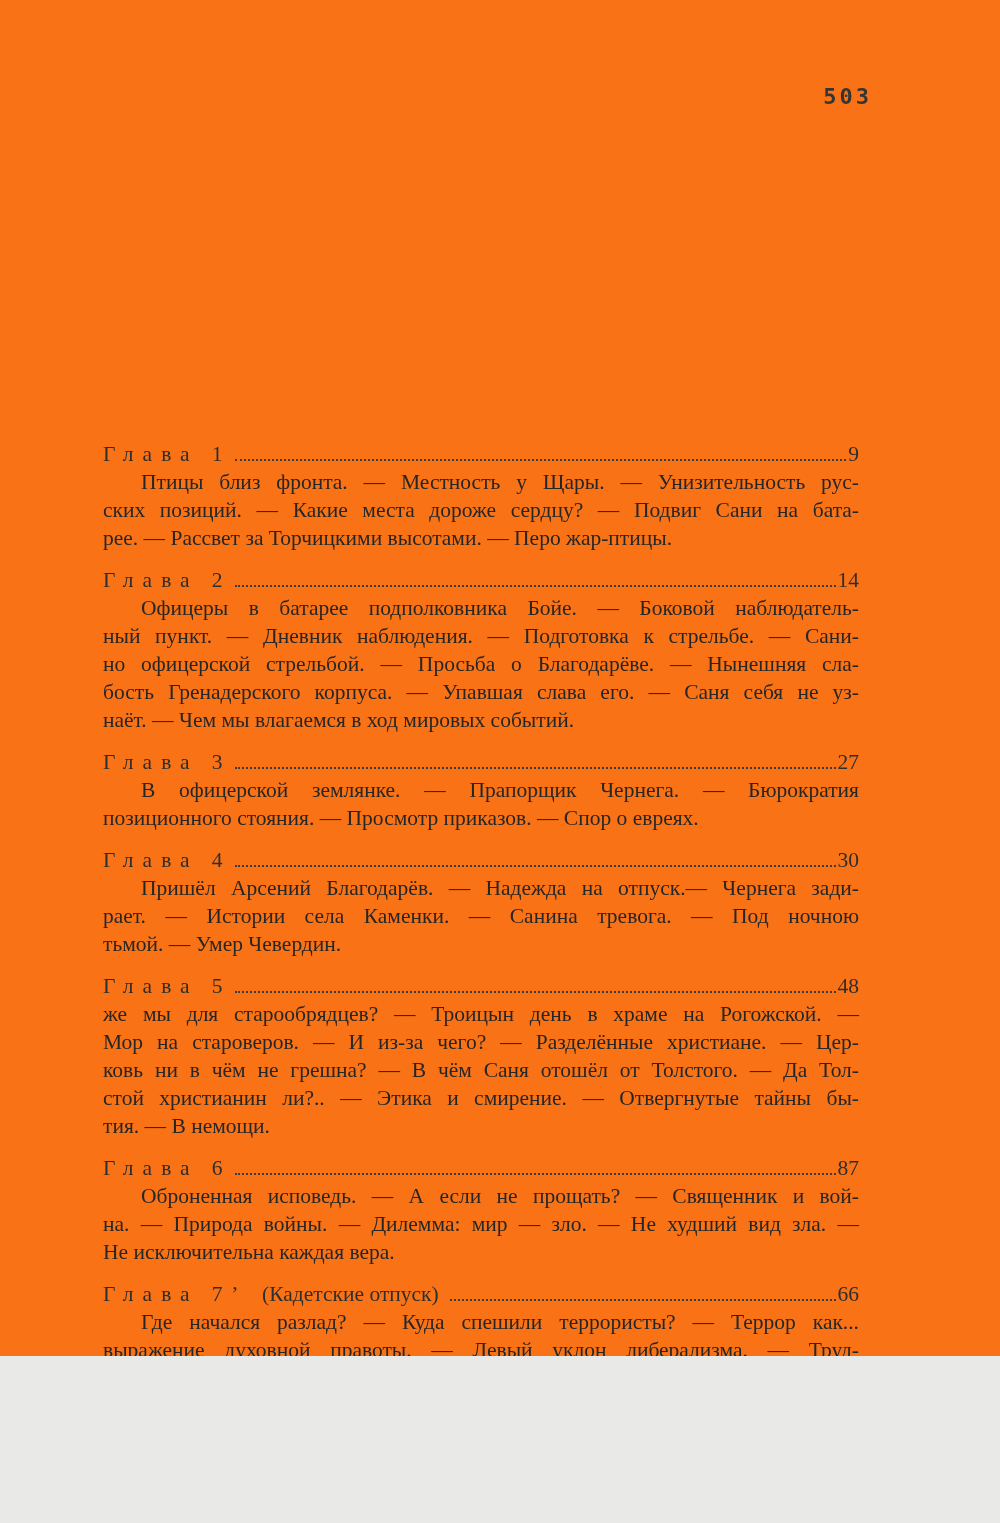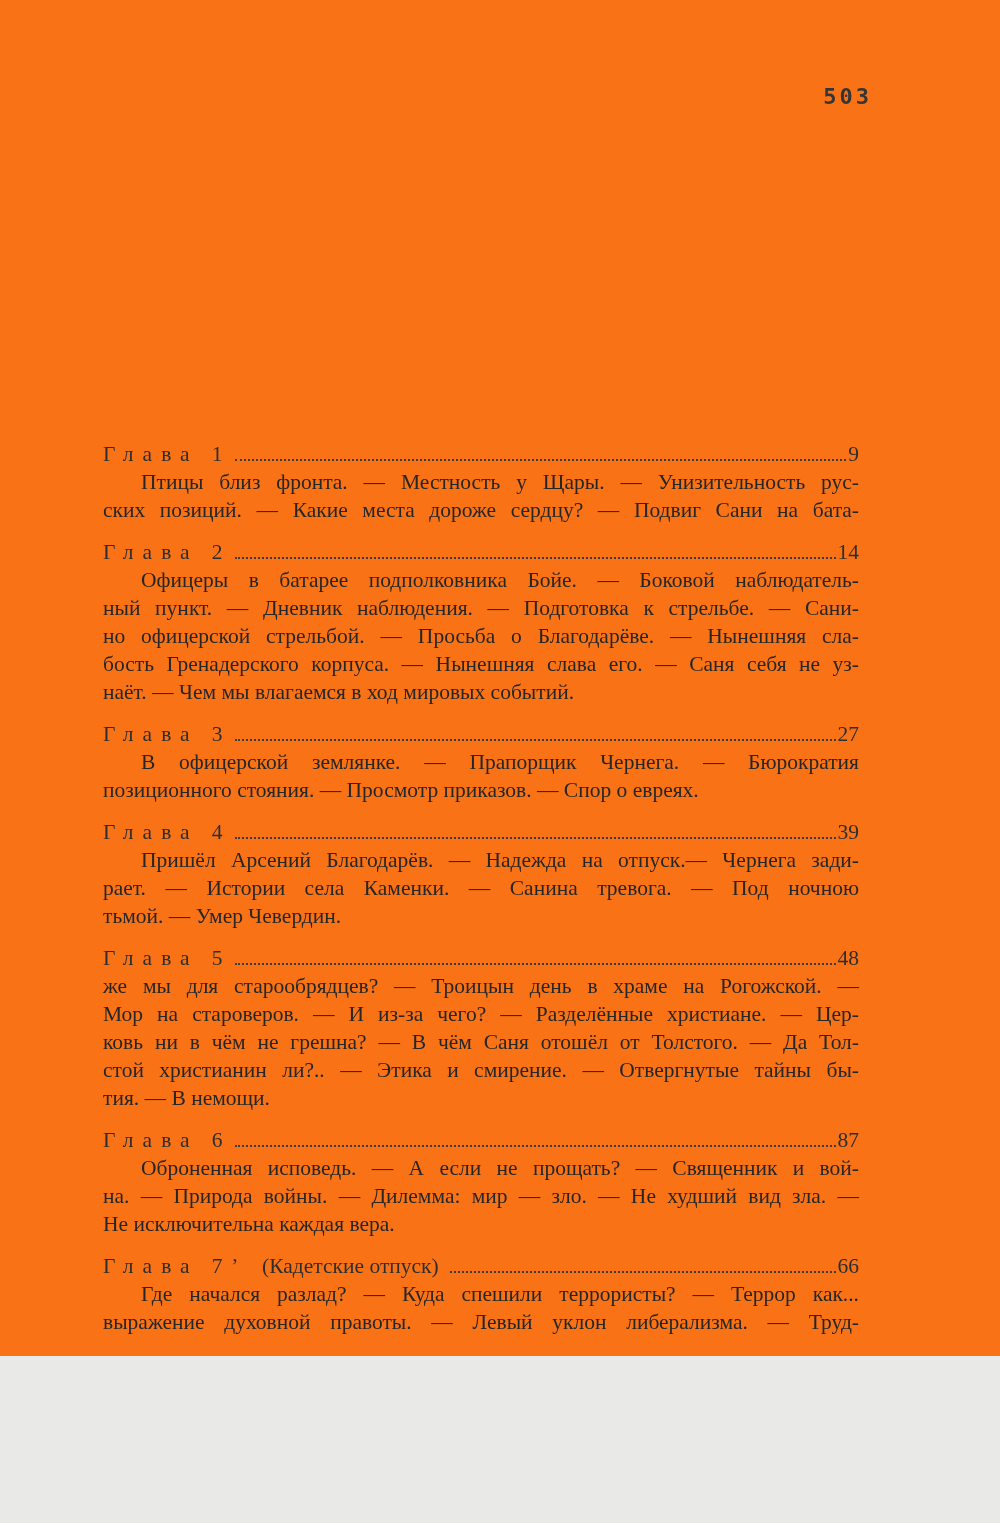--- a/index.html
+++ b/index.html
@@ -89,50 +89,51 @@
   <div class="toc">
       <div class="toc-entry">
         <div class="chapter-heading">
           <span class="chapter-label">Глава</span>
           <span class="chapter-number">1</span>
           <span class="dot-leader"></span>
           <span class="chapter-page">9</span>
         </div>
         <div class="toc-line first">Птицы близ фронта. — Местность у Щары. — Унизительность рус-</div>
         <div class="toc-line">ских позиций. — Какие места дороже сердцу? — Подвиг Сани на бата-</div>
+        <div class="toc-line endline">рее. — Рассвет за Торчицкими высотами. — Перо жар-птицы.</div>
       </div>
       <div class="toc-entry">
         <div class="chapter-heading">
           <span class="chapter-label">Глава</span>
           <span class="chapter-number">2</span>
           <span class="dot-leader"></span>
           <span class="chapter-page">14</span>
         </div>
         <div class="toc-line first">Офицеры в батарее подполковника Бойе. — Боковой наблюдатель-</div>
         <div class="toc-line">ный пункт. — Дневник наблюдения. — Подготовка к стрельбе. — Сани-</div>
         <div class="toc-line">но офицерской стрельбой. — Просьба о Благодарёве. — Нынешняя сла-</div>
-        <div class="toc-line">бость Гренадерского корпуса. — Нынешняя слава его. — Саня себя не уз-</div>
+        <div class="toc-line">бость Гренадерского корпуса. — Упавшая слава его. — Саня себя не уз-</div>
         <div class="toc-line endline">наёт. — Чем мы влагаемся в ход мировых событий.</div>
       </div>
       <div class="toc-entry">
         <div class="chapter-heading">
           <span class="chapter-label">Глава</span>
           <span class="chapter-number">3</span>
           <span class="dot-leader"></span>
           <span class="chapter-page">27</span>
         </div>
         <div class="toc-line first">В офицерской землянке. — Прапорщик Чернега. — Бюрократия</div>
         <div class="toc-line endline">позиционного стояния. — Просмотр приказов. — Спор о евреях.</div>
       </div>
       <div class="toc-entry">
         <div class="chapter-heading">
           <span class="chapter-label">Глава</span>
           <span class="chapter-number">4</span>
           <span class="dot-leader"></span>
-          <span class="chapter-page">39</span>
+          <span class="chapter-page">30</span>
         </div>
         <div class="toc-line first">Пришёл Арсений Благодарёв. — Надежда на отпуск.— Чернега зади-</div>
         <div class="toc-line">рает. — Истории села Каменки. — Санина тревога. — Под ночною</div>
         <div class="toc-line endline">тьмой. — Умер Чевердин.</div>
       </div>
       <div class="toc-entry">
         <div class="chapter-heading">
           <span class="chapter-label">Глава</span>
           <span class="chapter-number">5</span>
           <span class="dot-leader"></span>

